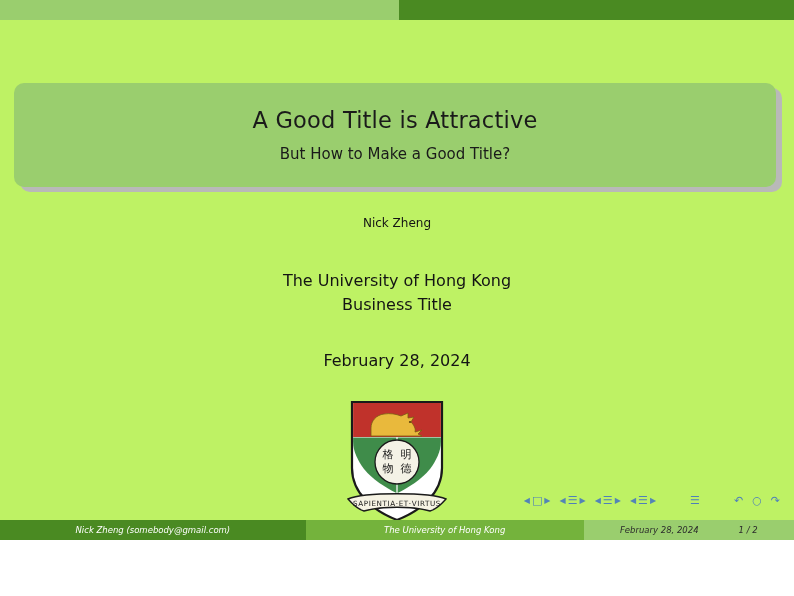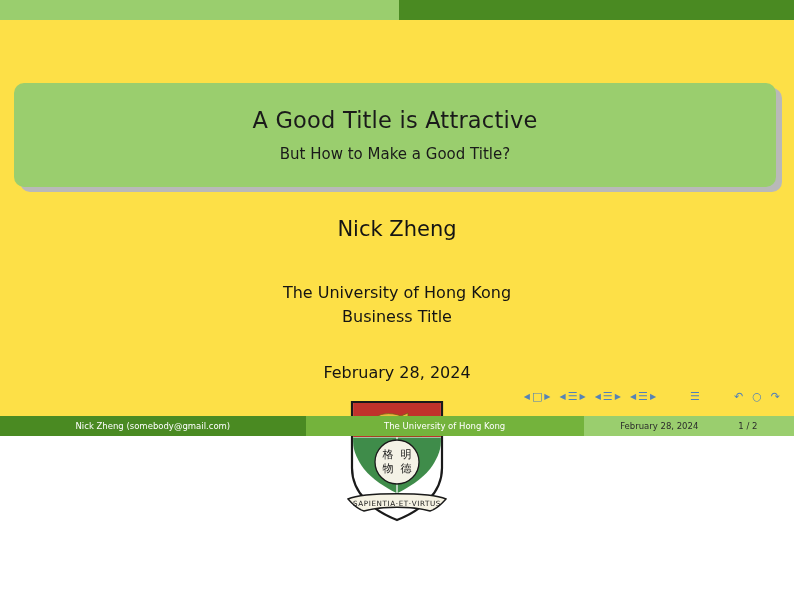--- a/index.html
+++ b/index.html
@@ -11,22 +11,22 @@
     height: 596px;
     background: #ffffff;
     font-family: "DejaVu Sans", sans-serif;
     overflow: hidden;
     position: relative;
   }
   .slide {
     position: absolute;
     inset: 0;
     width: 794px;
-    height: 436px;
-    background: #fde047;
+    height: 540px;
+    background: #bef264;
   }
 
   
   .topbar {
     position: absolute;
     top: 0;
     left: 0;
     width: 794px;
     height: 20px;
     display: flex;
@@ -81,21 +81,21 @@
   
   .center-block {
     position: absolute;
     left: 0;
     top: 215px;
     width: 794px;
     text-align: center;
     color: #141414;
   }
   .author {
-    font-size: 21px;
+    font-size: 12px;
     line-height: 1.35;
   }
   .institute {
     font-size: 16px;
     line-height: 1.5;
     margin-top: 38px;
   }
   .date {
     font-size: 16px;
     margin-top: 34px;
@@ -144,20 +144,21 @@
   
   .footer {
     position: absolute;
     left: 0;
     bottom: 0;
     width: 794px;
     height: 20px;
     display: flex;
     font-size: 8.5px;
     color: #ffffff;
+    font-style: italic;
   }
   .footer .f-left {
     width: 38.5%;
     background: #4a8a22;
     display: flex;
     align-items: center;
     justify-content: center;
   }
   .footer .f-mid {
     width: 35%;

